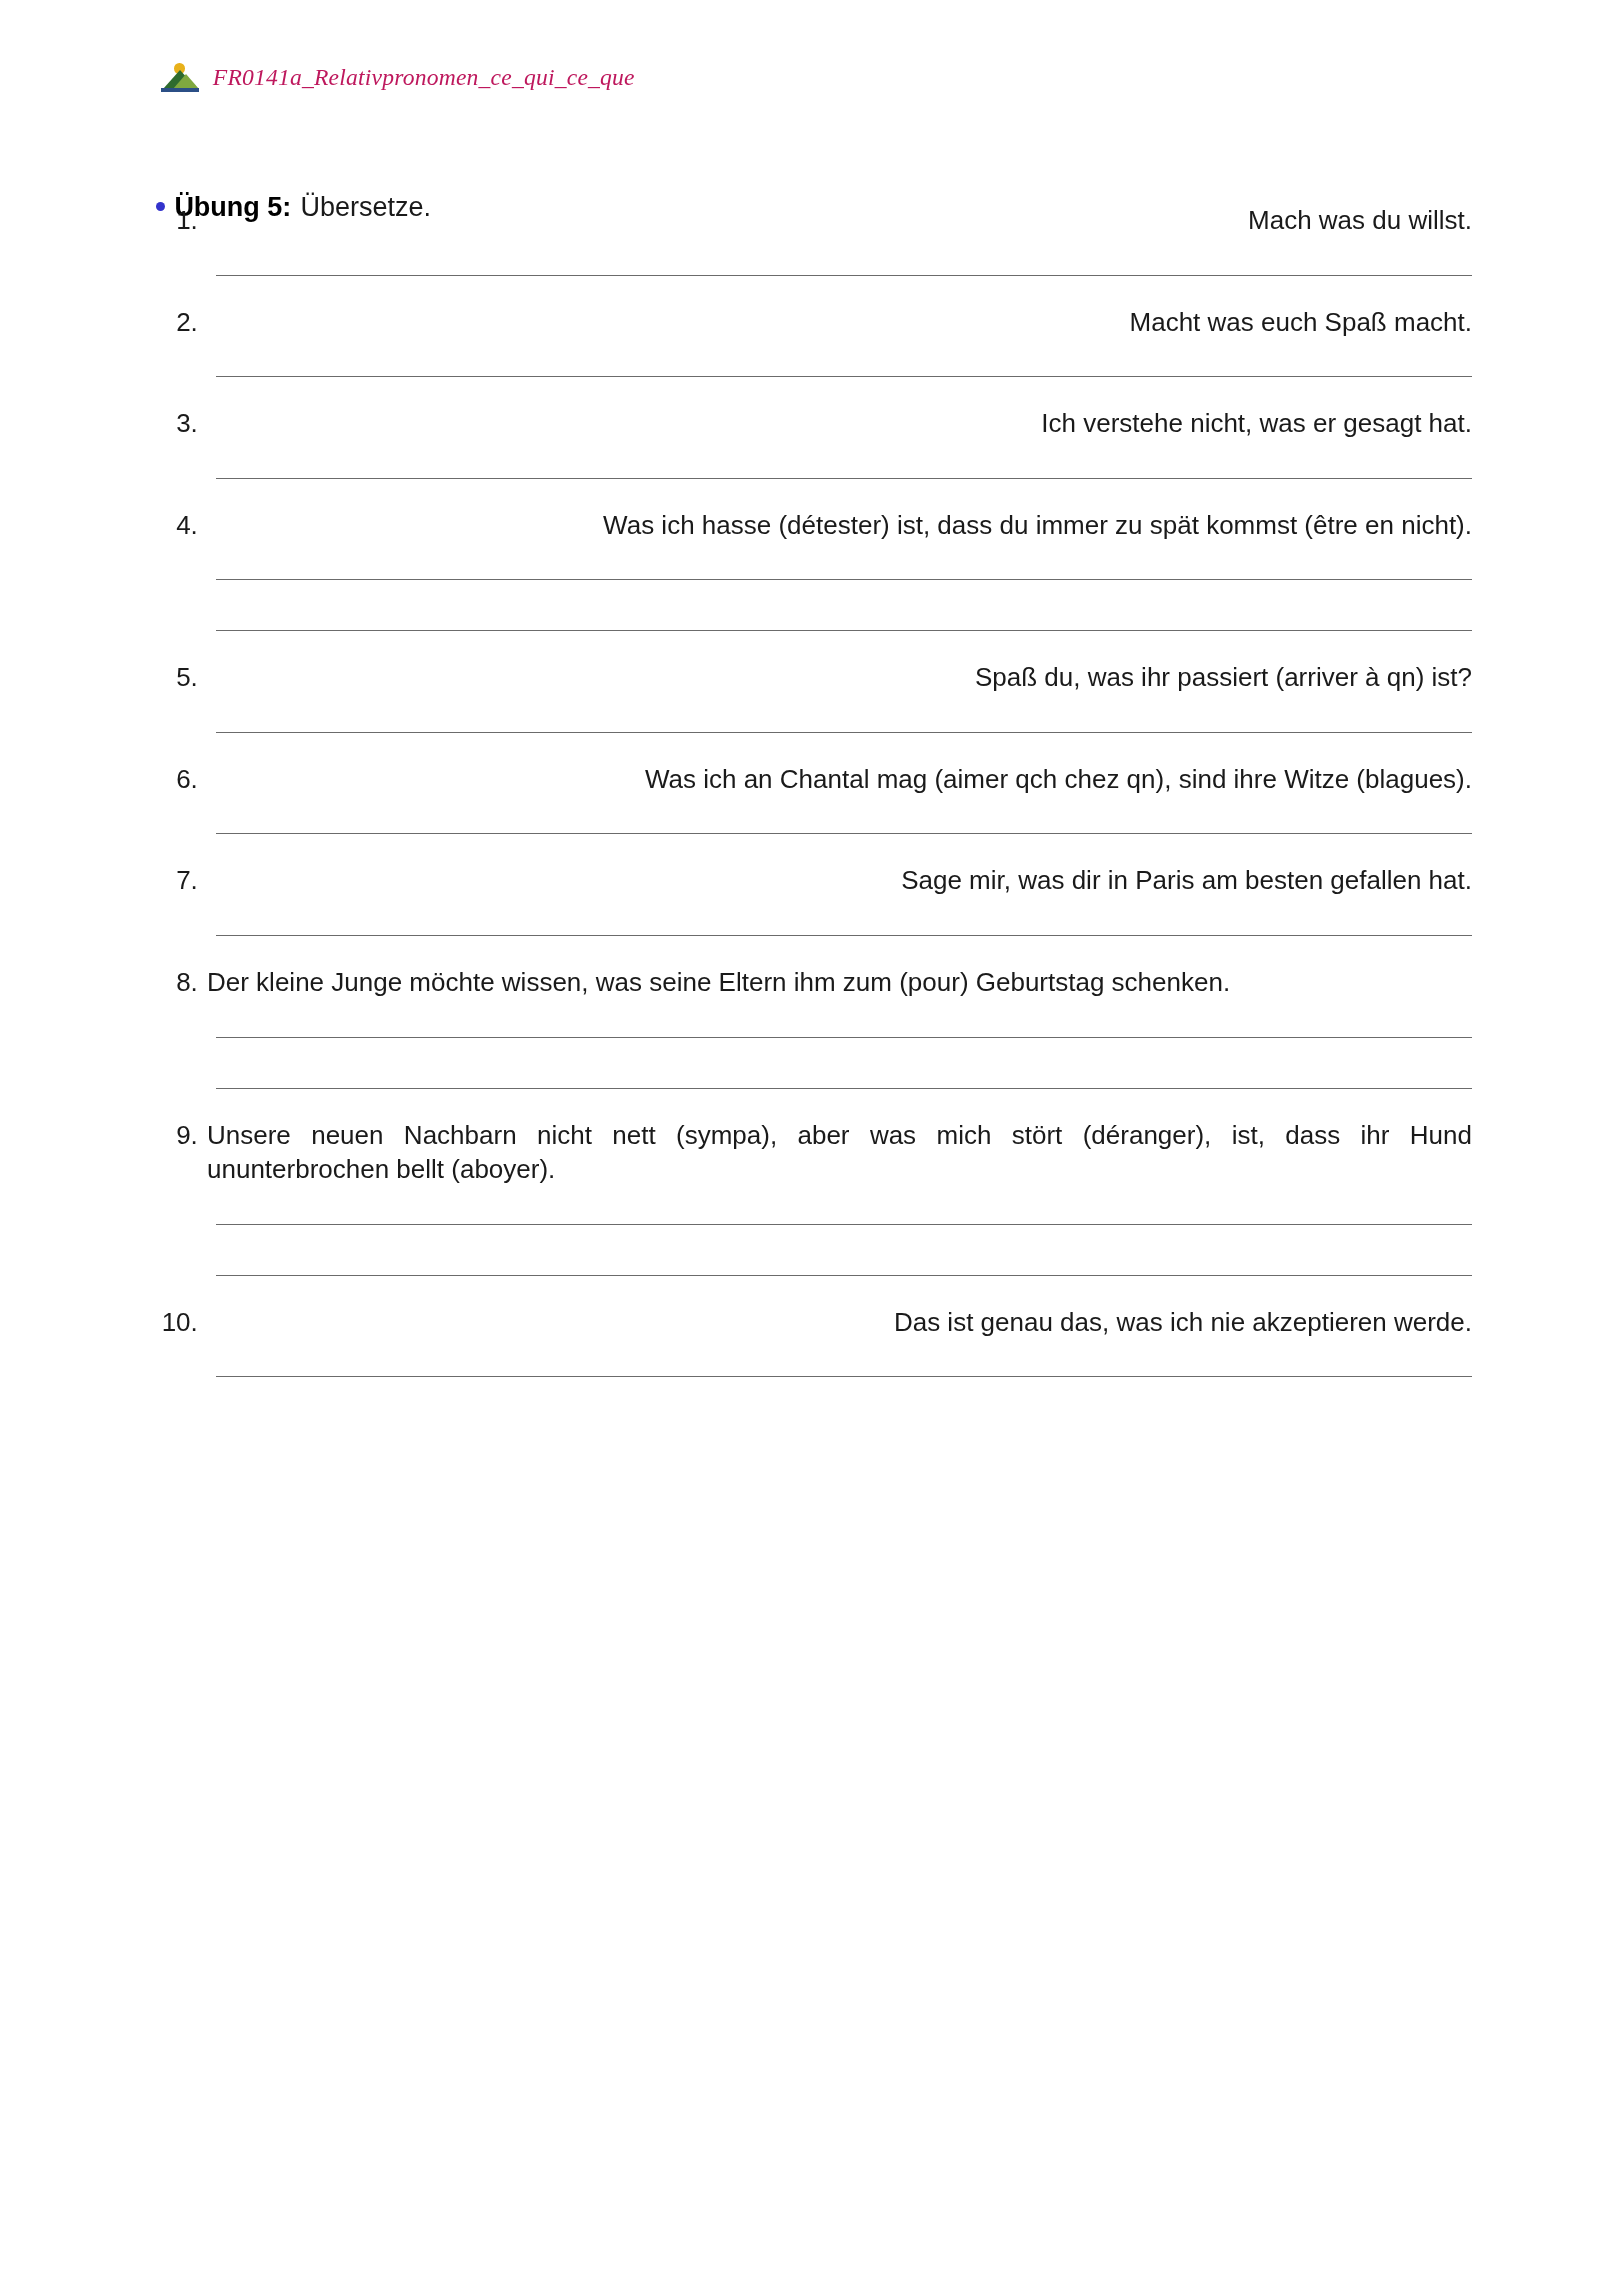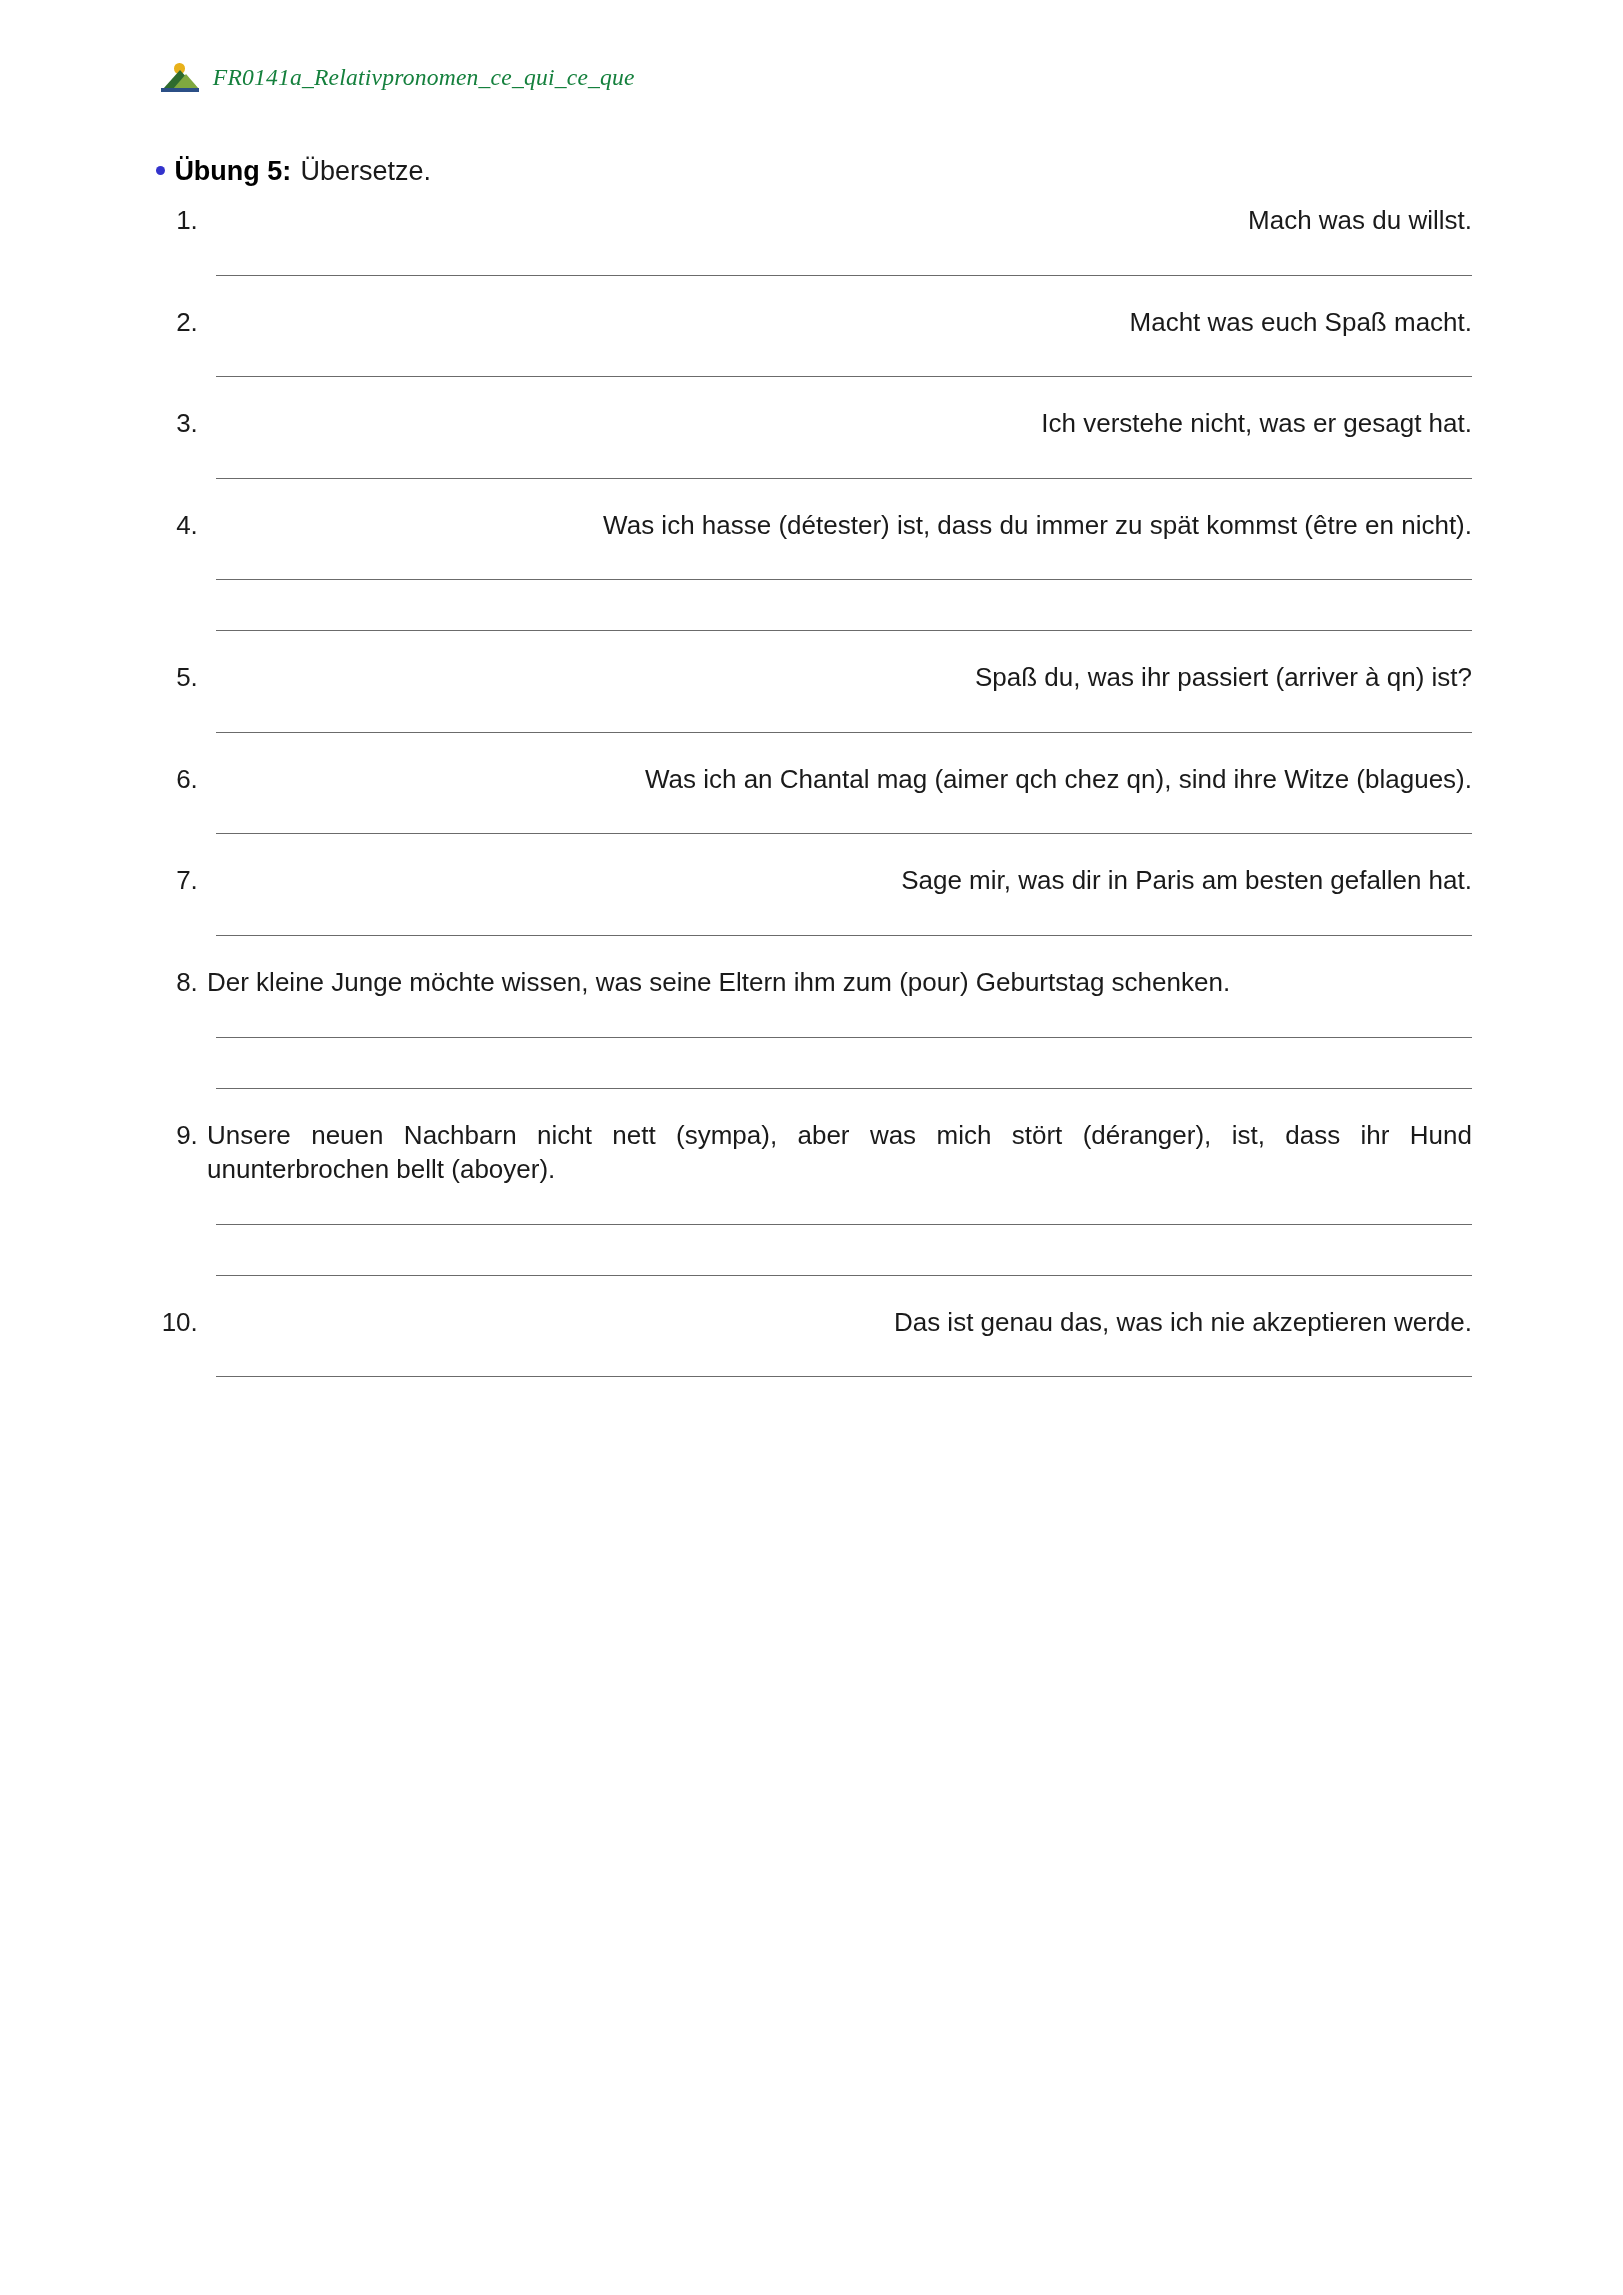--- a/index.html
+++ b/index.html
@@ -72,21 +72,21 @@
     left: 1.3px;
     bottom: 0px;
     width: 38px;
     height: 3.9px;
     background: #2b4f86;
   }
   .header-title {
     font-family: "Liberation Serif", serif;
     font-style: italic;
     font-size: 23.6px;
-    color: #15803d;
+    color: #be185d;
     letter-spacing: 0.2px;
   }
 
   
   .exercise-heading {
     position: absolute;
     top: 156px;
     left: 156px;
     display: flex;
     align-items: baseline;
@@ -101,20 +101,21 @@
     display: inline-block;
     position: relative;
     top: -5.2px;
   }
   .exercise-label {
     color: #000000;
     font-weight: bold;
   }
   .exercise-instruction {
     color: #1a1a1a;
+    margin-top: 36px;
   }
 
   
   .items {
     position: absolute;
     top: 203px;
     left: 156px;
     width: 1316px;
   }
   .item {

